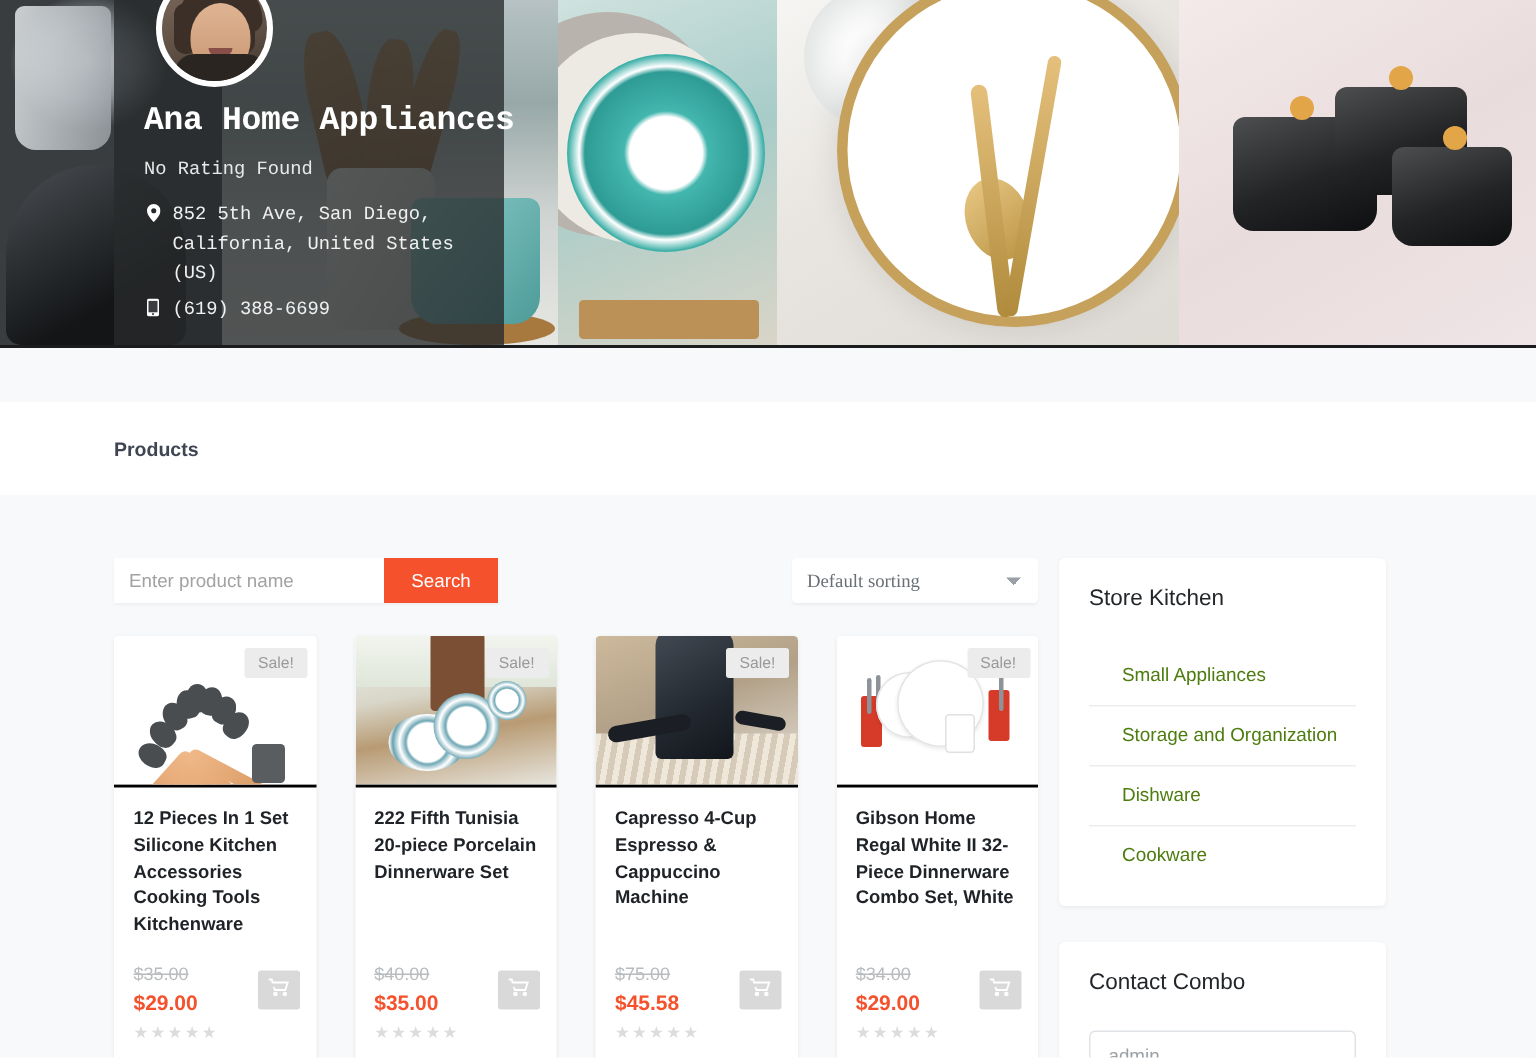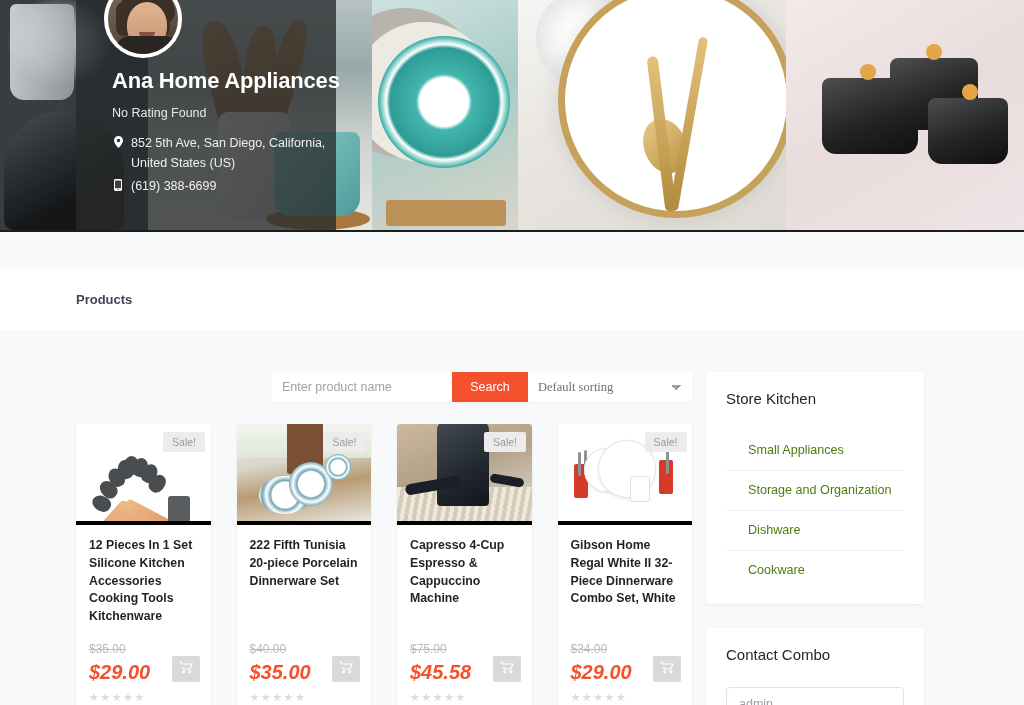--- a/index.html
+++ b/index.html
@@ -65,21 +65,21 @@
   .strip-5 .pot2 { left:104px; top:58px; width:88px; height:72px; }
   .strip-5 .pot3 { left:142px; top:98px; width:80px; height:66px; }
   .strip-5 .lid { position:absolute; width:16px; height:16px; border-radius:50%; background:#e2a548; }
   .strip-5 .l1 { left:74px; top:64px; } .strip-5 .l2 { left:140px; top:44px; } .strip-5 .l3 { left:176px; top:84px; }
 
   .banner-overlay {
     position: absolute; left: 76px; top: 0;
     width: 260px; height: 100%;
     background: rgba(40,42,44,.78);
   }
-  .banner-info { position: absolute; left: 84px; top: 0; width: 290px; height: 100%; padding: 68px 0 0 28px; color:#fff; }
+  .banner-info { position: absolute; left: 68px; top: 0; width: 290px; height: 100%; padding: 68px 0 0 28px; color:#fff;font-family:Liberation Mono, monospace; }
   .avatar {
     position: absolute; left: 104px; top: -20px;
     width: 78px; height: 78px; border-radius: 50%;
     border: 4px solid #ffffff; overflow: hidden;
     background: linear-gradient(165deg,#7d6a5c 0%,#5e4f44 60%,#3e342d 100%);
   }
   .avatar .face { position:absolute; left:19px; top:18px; width:40px; height:46px; border-radius:50% 50% 45% 45%;
       background: linear-gradient(180deg,#e0b493 0%,#c99874 100%); }
   .avatar .hair { position:absolute; left:11px; top:4px; width:56px; height:34px; border-radius:28px 28px 10px 10px;
       background:#3b2f27; }
@@ -96,21 +96,21 @@
 
   
   .gap-strip { width:1024px; height:36px; background:#f8f9fa; }
   .nav-bar { width:1024px; height:62px; background:#ffffff; display:flex; align-items:center; padding-left:76px; }
   .nav-item { font-size:13px; font-weight:600; color:#3f4652; }
 
   
   .main { width:1024px; background:#f8f9fa; padding: 0 0 0 0; min-height: 375px; }
   .main-inner { display:flex; padding: 42px 76px 0 76px; gap: 0; }
   .left-col { width: 616px; }
-  .toolbar { display:flex; align-items:center; justify-content:flex-end; margin-bottom: 22px; }
+  .toolbar { display:flex; align-items:center; justify-content:space-between; margin-bottom: 22px; }
   .search-wrap { display:flex; height:30px; box-shadow: 0 1px 2px rgba(0,0,0,.05); }
   .search-input {
     width: 180px; height:30px; border:none; outline:none; background:#fff;
     font-size:12.5px; color:#3c3c3c; padding: 0 10px; font-family:"Liberation Sans", sans-serif;
   }
   .search-input::placeholder { color:#a2a2a2; }
   .search-btn {
     width: 76px; height:30px; border:none; cursor:pointer;
     background:#f4512c; color:#fff; font-size:12.5px; font-family:"Liberation Sans", sans-serif;
   }
@@ -127,31 +127,31 @@
     background-repeat: no-repeat;
   }
 
   .product-grid { display:flex; gap: 26px; }
   .card {
     width: 137px; background:#fff; border-radius:3px;
     box-shadow: 0 1px 3px rgba(0,0,0,.07);
     overflow:hidden; display:flex; flex-direction:column;
   }
   .card-img { position:relative; width:137px; height:101px; overflow:hidden; background:#fff;
-      border-bottom:4px solid #000000; }
+      border-bottom:2px solid #000000; }
   .sale-badge {
     position:absolute; right:8px; top:8px; z-index:3;
     background:#ececec; color:#9a9a9a; font-size:10.5px;
     padding: 4px 9px; border-radius:2px;
   }
   .card-body { padding: 12px 13px 14px 13px; flex:1; display:flex; flex-direction:column; }
   .card-title { font-size:12.3px; font-weight:700; color:#1f2327; line-height:1.45; }
   .price-block { margin-top:auto; padding-top:14px; position:relative; }
   .price-old { font-size:12px; color:#b9bcbf; text-decoration: line-through; line-height:1.5; }
-  .price-new { font-size:20px; color:#f4512c; font-weight:700; line-height:1.45;font-style:italic; }
+  .price-new { font-size:14px; color:#f4512c; font-weight:700; line-height:1.45; }
   .stars { color:#dcdcdc; font-size:11px; letter-spacing:1.5px; margin-top:4px; }
   .cart-btn {
     position:absolute; right:-2px; bottom:22px;
     width:28px; height:26px; background:#d9d9d9; border:none; border-radius:2px;
     cursor:pointer; display:flex; align-items:center; justify-content:center;
   }
 
   
   .art { position:absolute; inset:0; }
   .art1 { background:#fff; }

